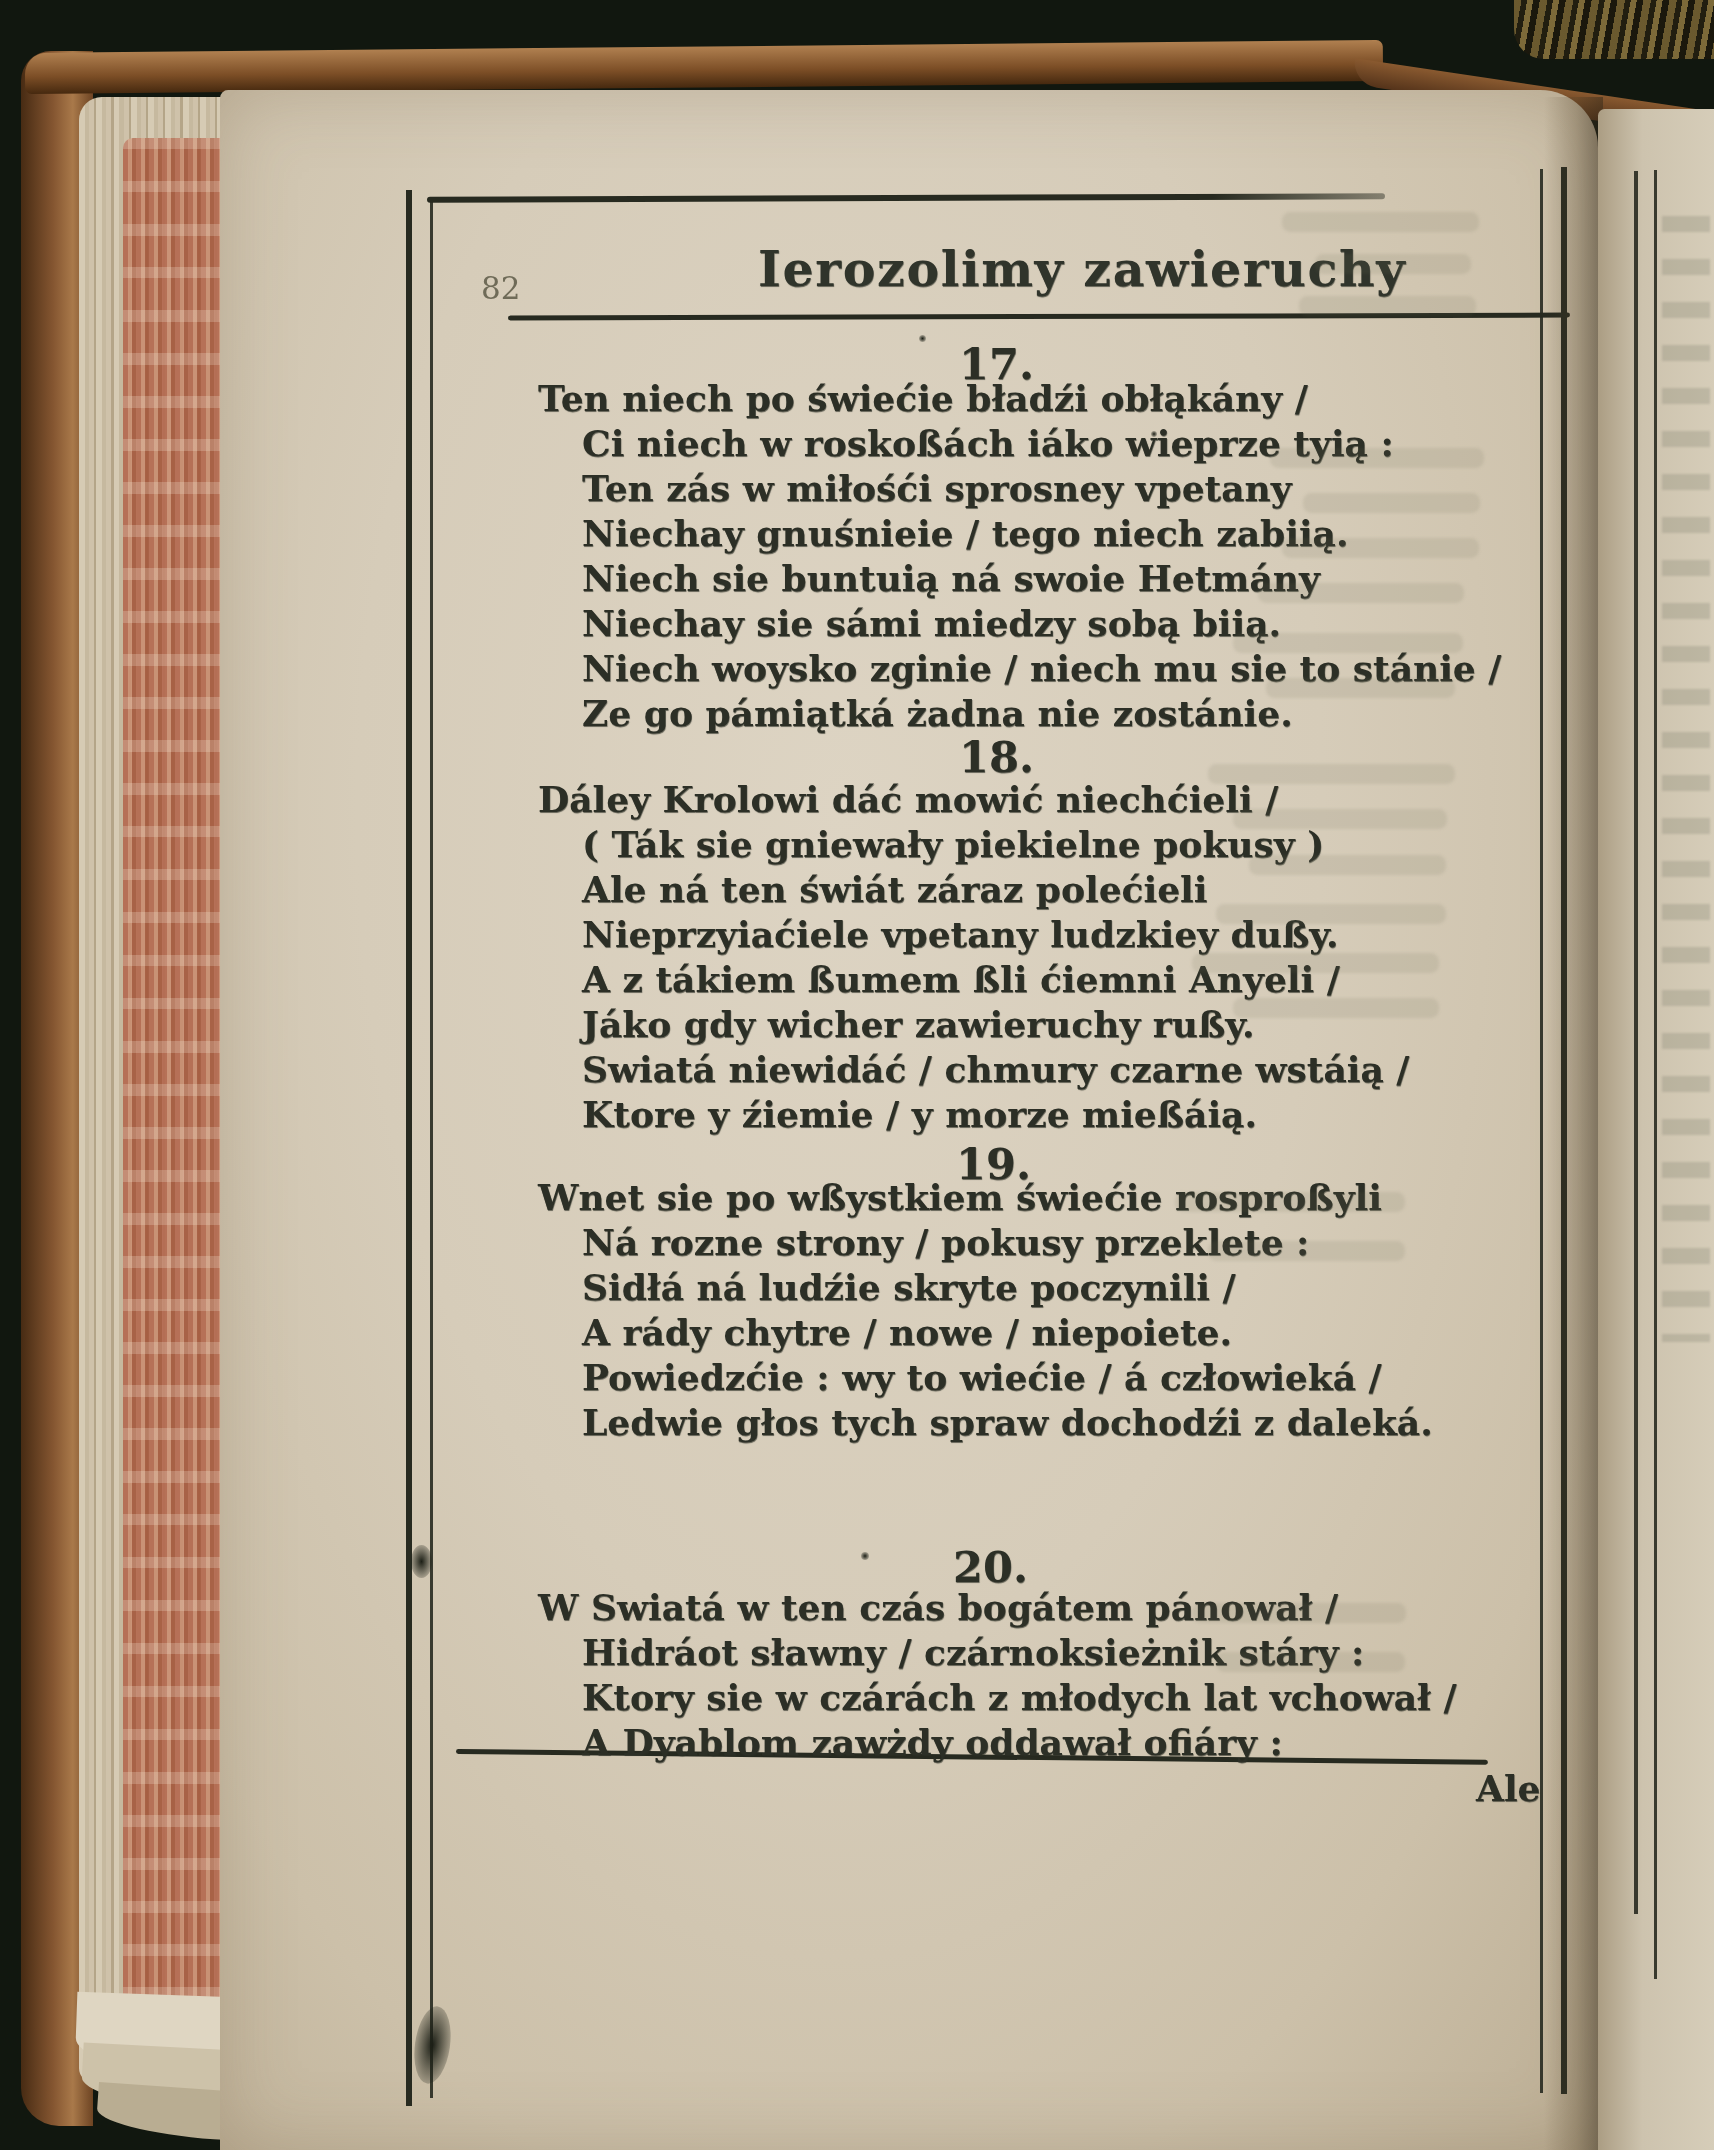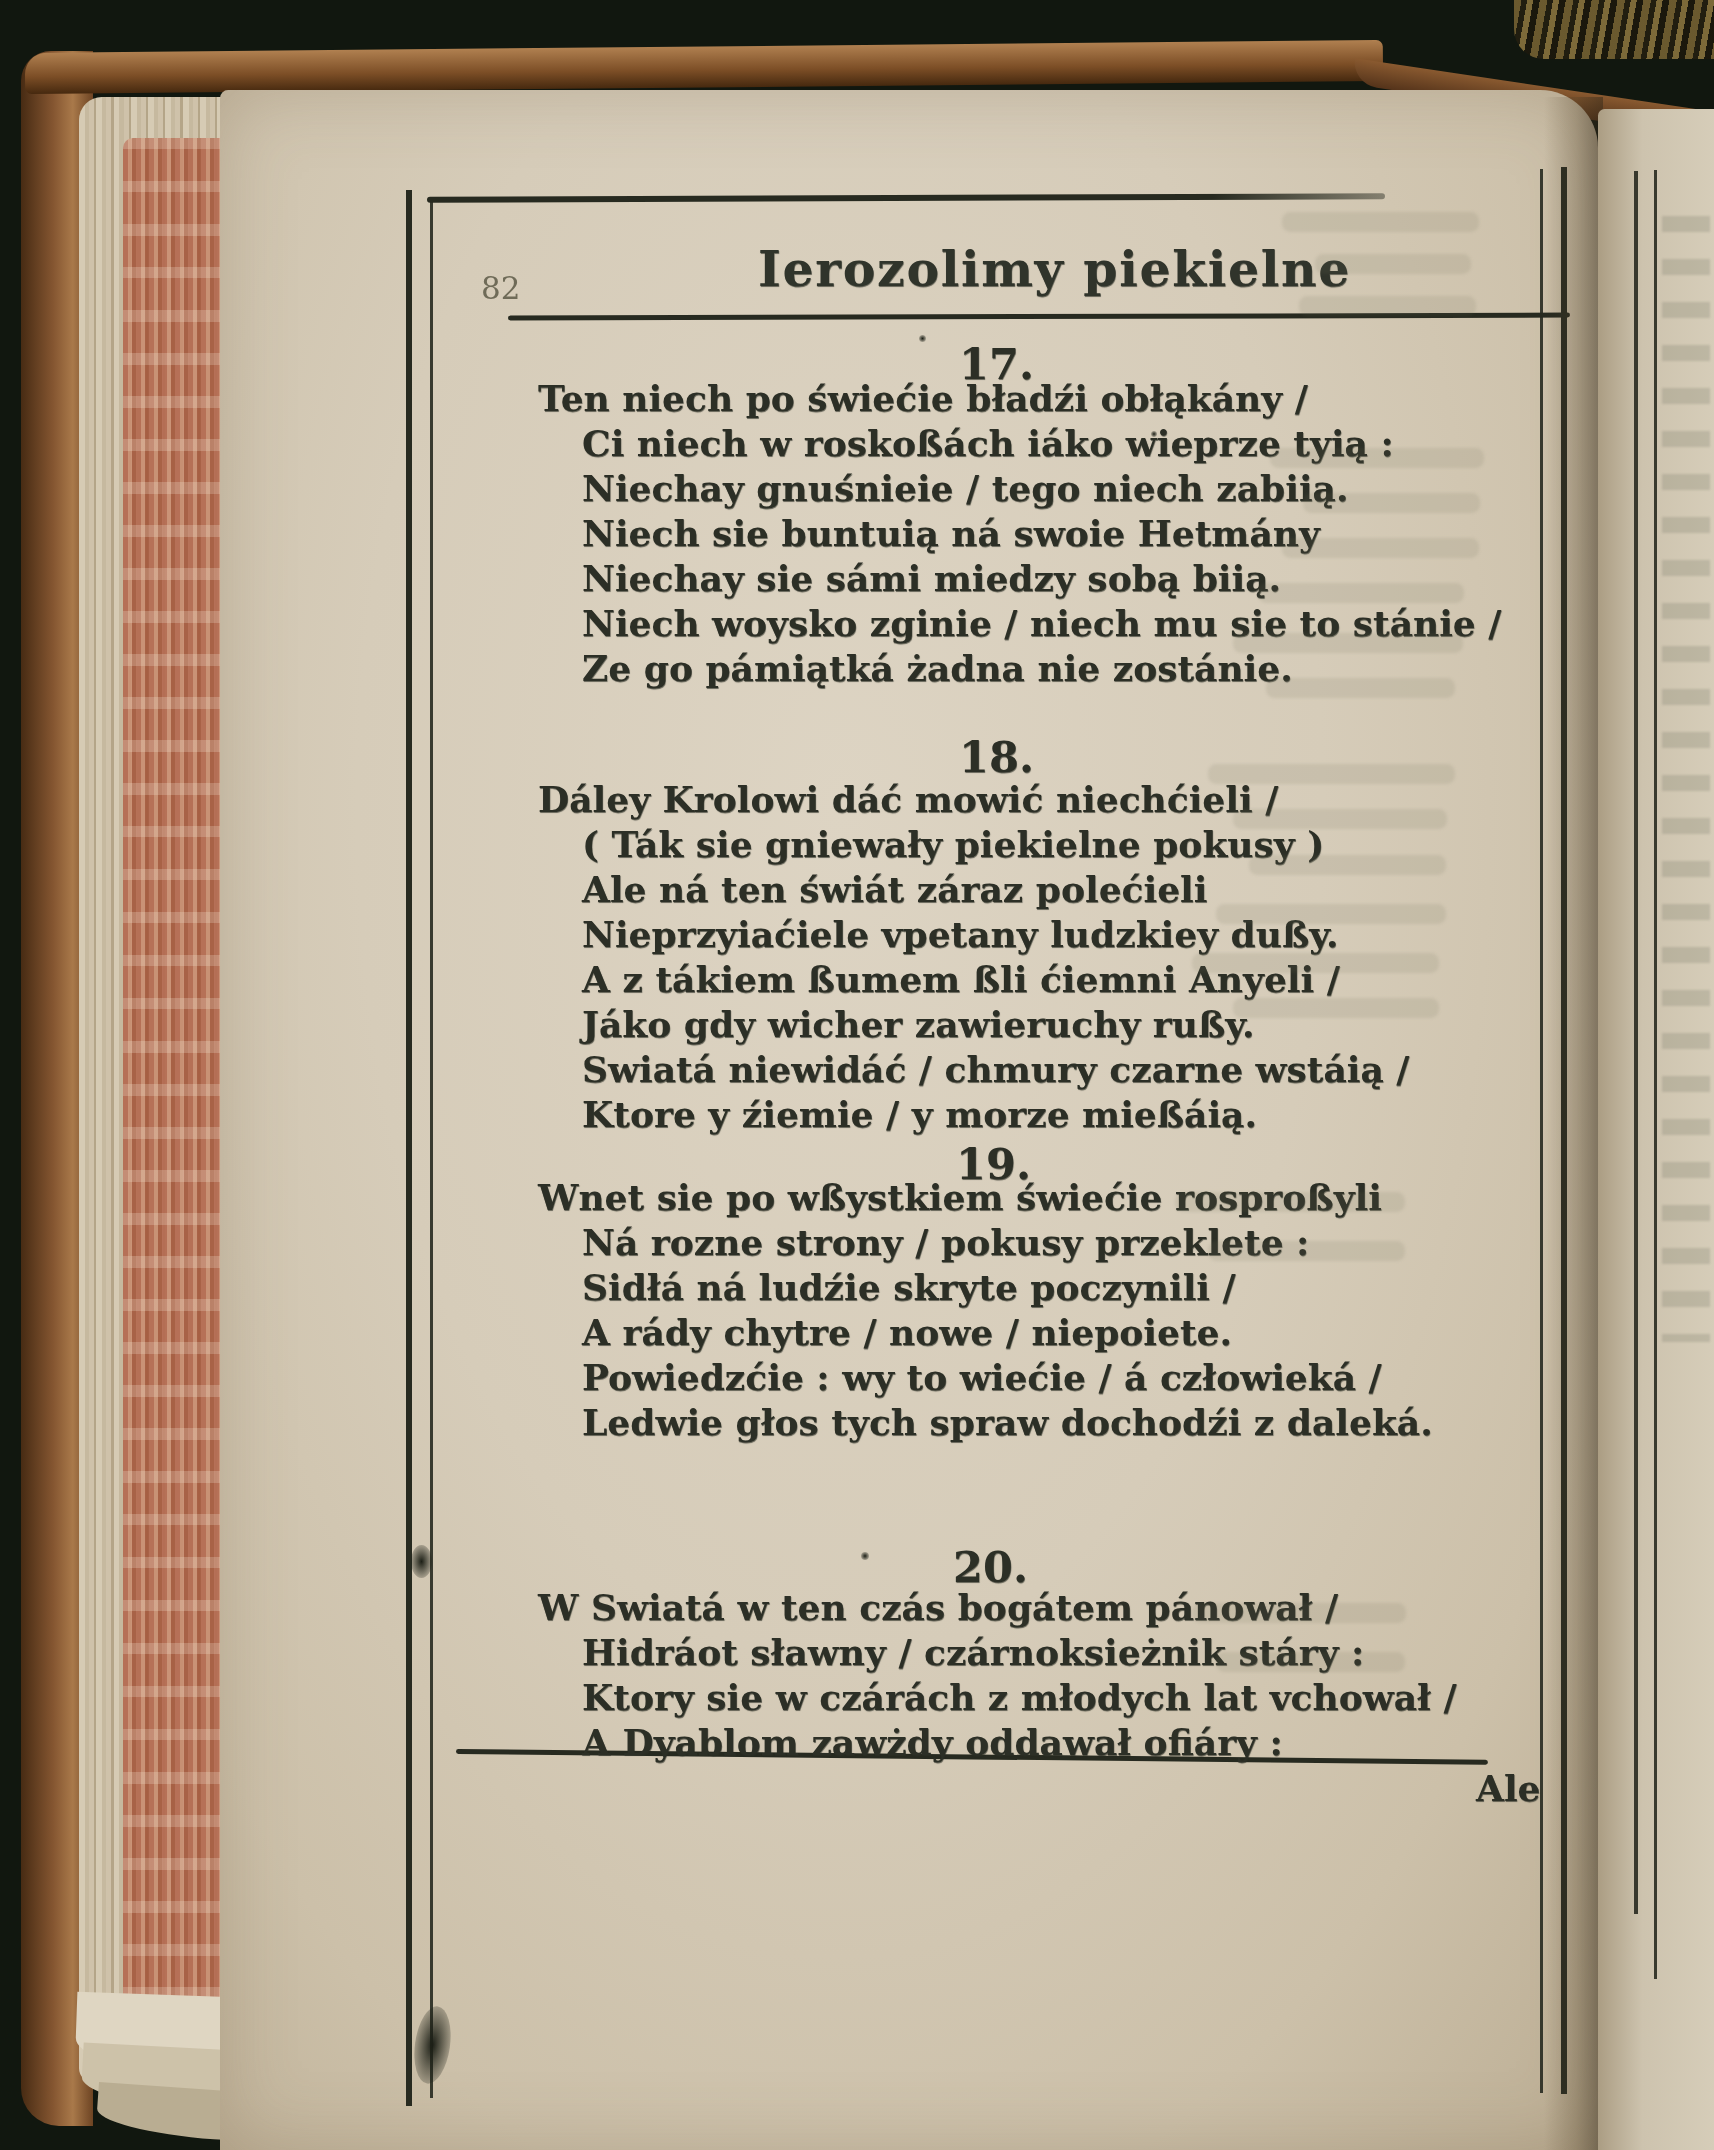--- a/index.html
+++ b/index.html
@@ -86,26 +86,27 @@
 
     <div class="abs rule lruleA"></div>
     <div class="abs rule lruleB"></div>
     <div class="abs rule rruleA"></div>
     <div class="abs rule rruleB"></div>
     <div class="abs toprule"></div>
     <div class="abs rule headrule"></div>
     <div class="abs rule botrule"></div>
 
     <div class="abs ink pagenum">82</div>
-    <div class="abs ink title">Ierozolimy piekielne</div>
+    <div class="abs ink title">Ierozolimy zawieruchy</div>
 
     <div class="abs ink st-num n17">17.</div>
     <div class="abs stanza s17">
       <span class="vline ink first">Ten niech po świećie bładźi obłąkány /</span>
       <span class="vline ink">Ci niech w roskoßách iáko wieprze tyią :</span>
+      <span class="vline ink">Ten zás w miłośći sprosney vpetany</span>
       <span class="vline ink">Niechay gnuśnieie / tego niech zabiią.</span>
       <span class="vline ink">Niech sie buntuią ná swoie Hetmány</span>
       <span class="vline ink">Niechay sie sámi miedzy sobą biią.</span>
       <span class="vline ink">Niech woysko zginie / niech mu sie to stánie /</span>
       <span class="vline ink">Ze go pámiątká żadna nie zostánie.</span>
     </div>
 
     <div class="abs ink st-num n18">18.</div>
     <div class="abs stanza s18">
       <span class="vline ink first">Dáley Krolowi dáć mowić niechćieli /</span>

